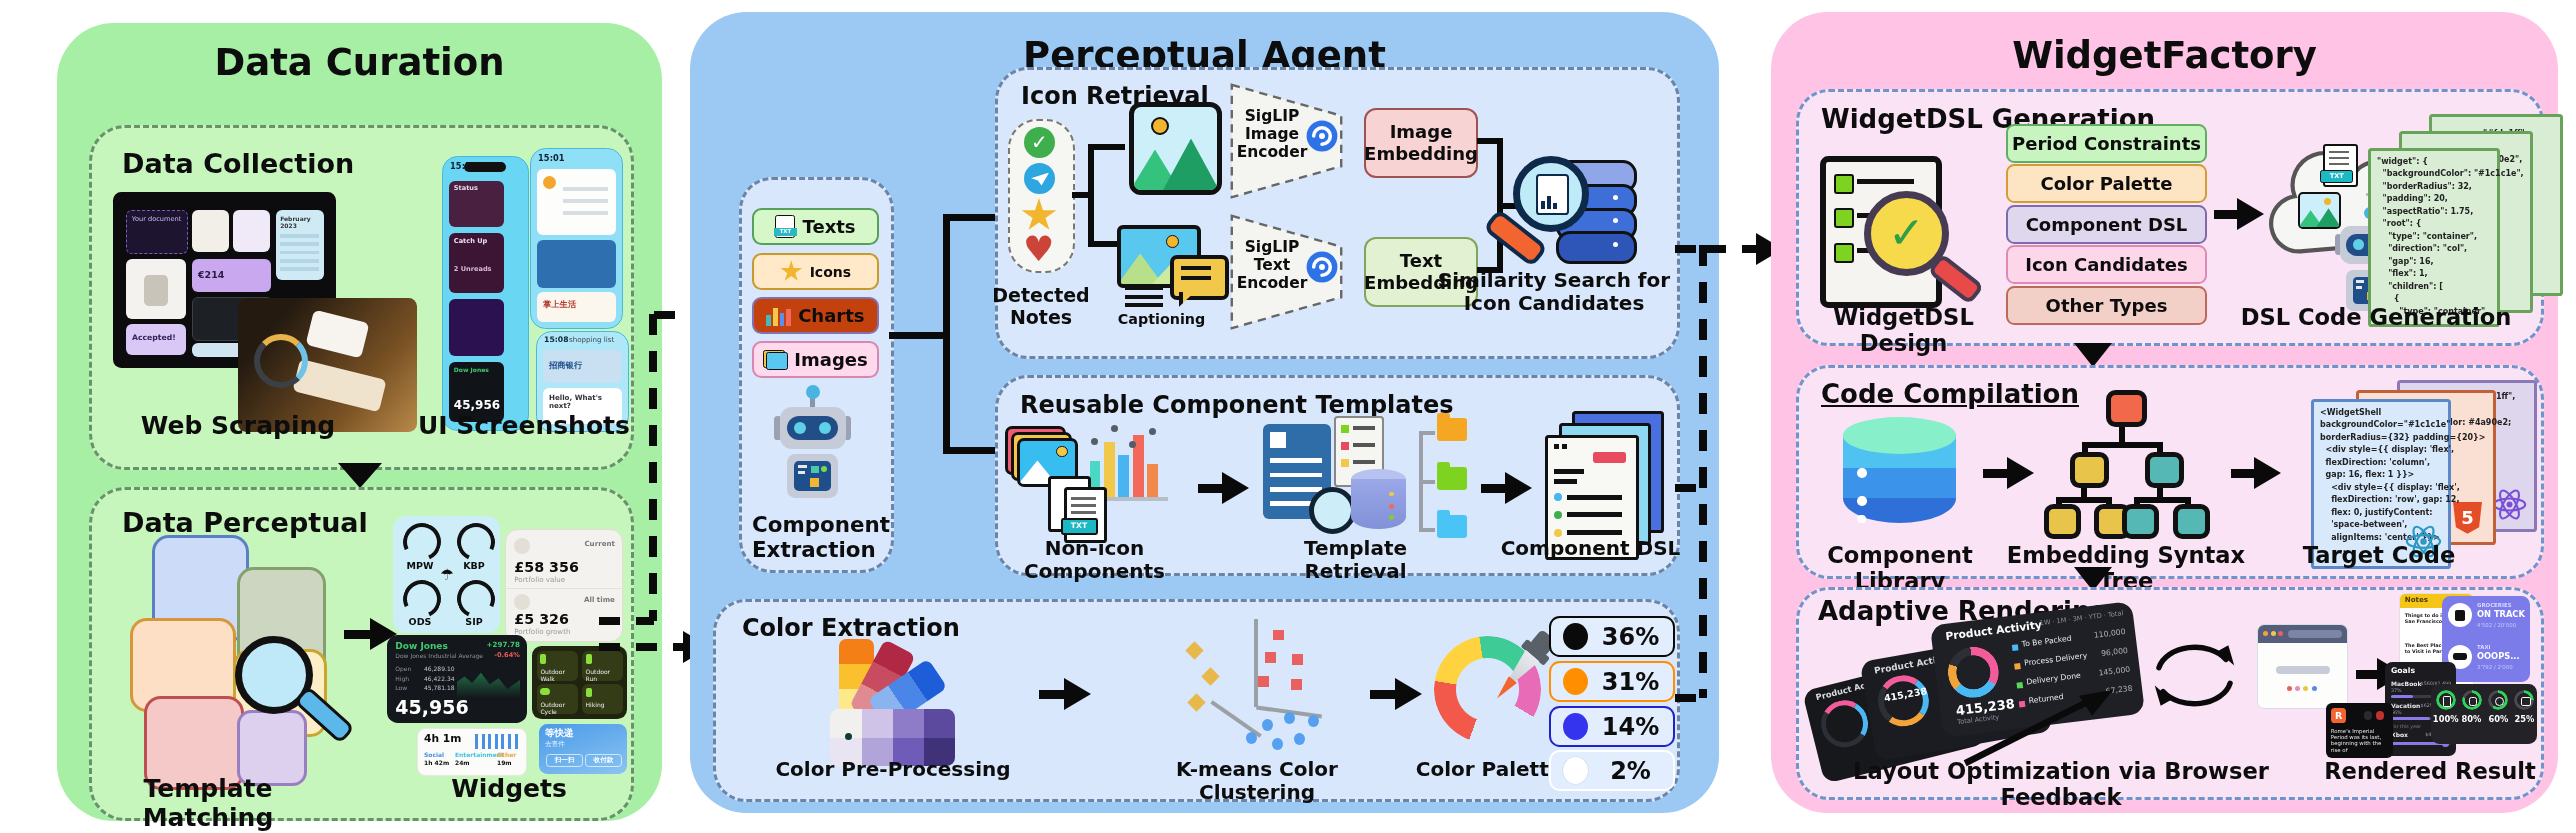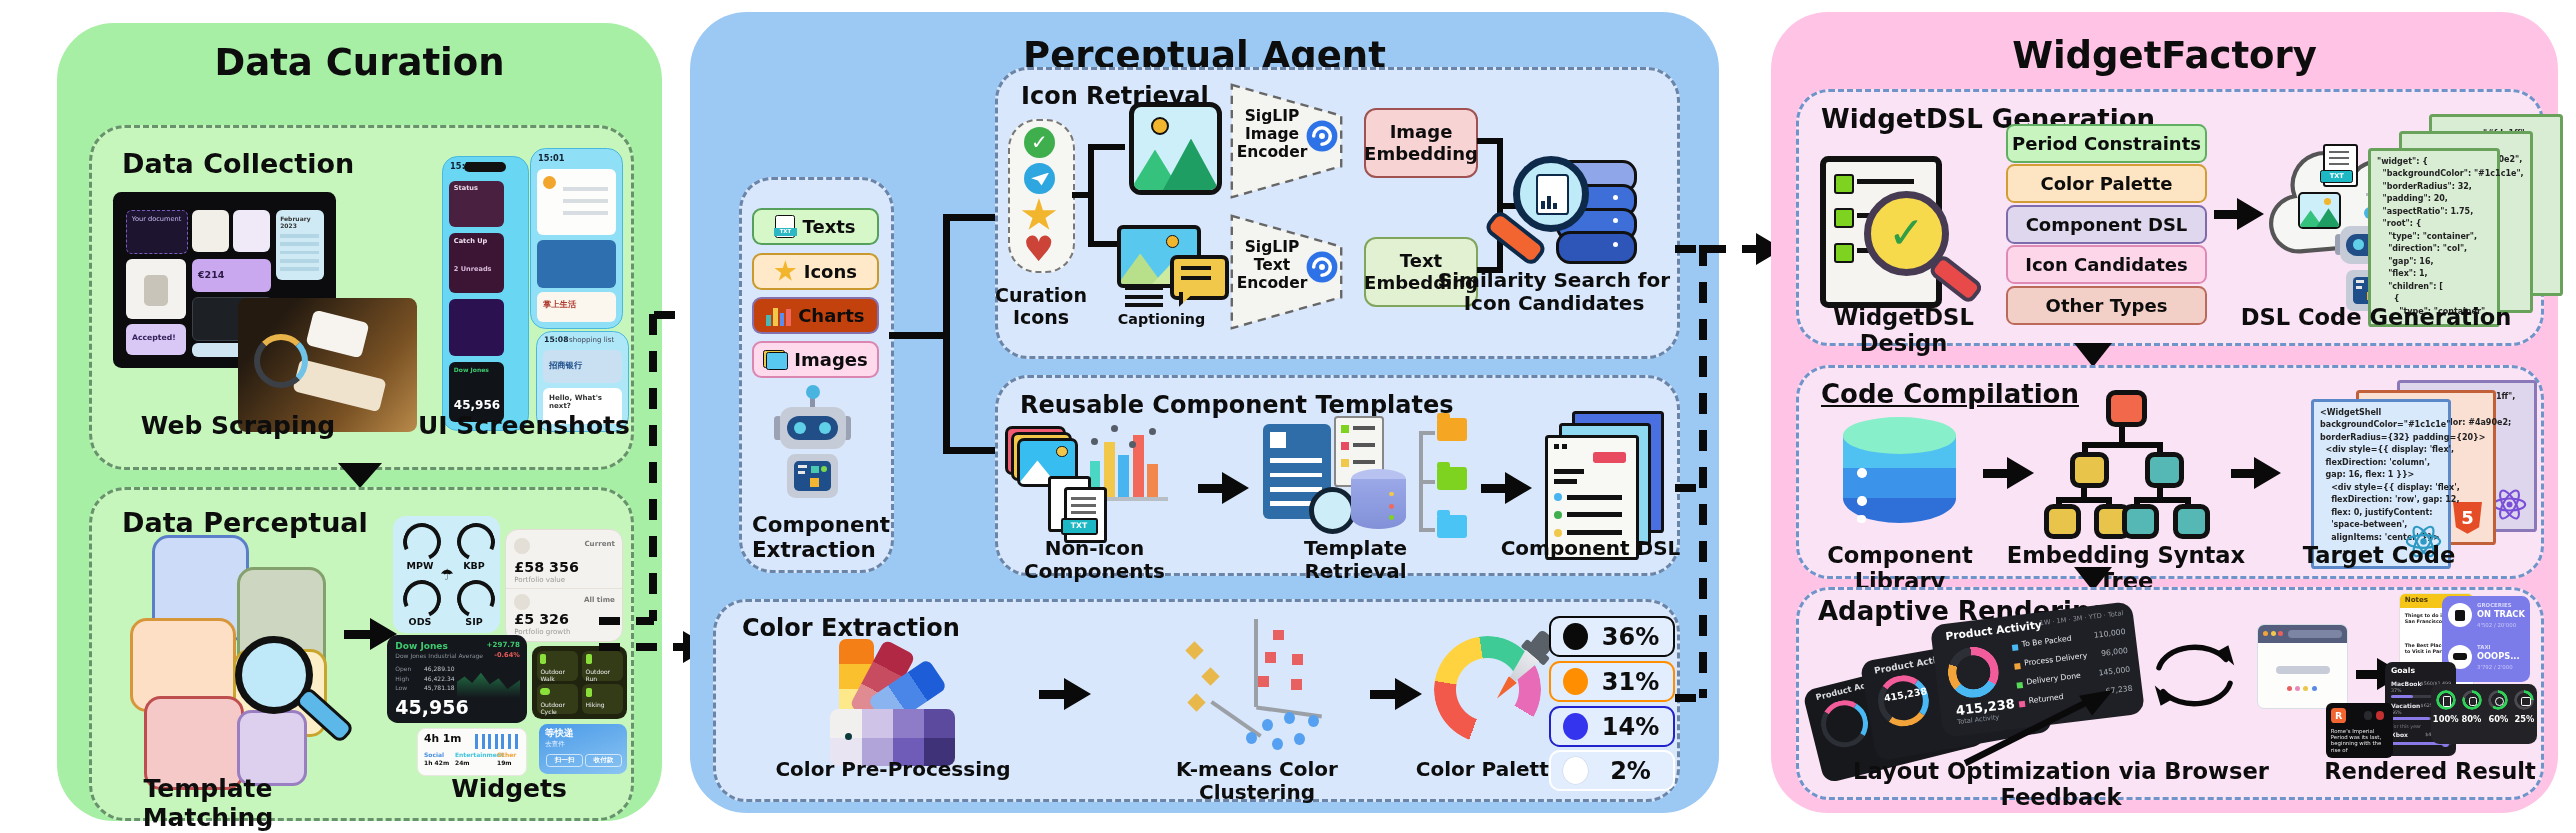--- a/index.html
+++ b/index.html
@@ -217,21 +217,21 @@
 
 <div class="ibox bbox" style="left:739px;top:177px;width:149px;height:390px;"></div>
 <div class="chip" style="left:752px;top:208px;width:123px;height:33px;background:#d6f8c9;border:2.4px solid #55a05a;">
   <span style="width:18px;height:21.4px;background:#fff;border:1.8px solid #111;border-radius:2.4px;position:relative;display:inline-block;">
       <span style="position:absolute;left:-2.4px;bottom:1.2px;right:-2.4px;height:7.7px;background:#2bb8c4;color:#fff;font-size:5.4px;text-align:center;font-weight:bold;">TXT</span>
     </span>
   <span style="font-size:18px;">Texts</span>
 </div>
 <div class="chip" style="left:752px;top:253px;width:123px;height:33px;background:#ffe9c8;border:2.4px solid #c9992d;">
   <span class="star" style="position:relative;width:22.6px;height:22.6px;"></span>
-  <span style="font-size:18px;">Icons</span>
+  <span style="font-size:14px;">Icons</span>
 </div>
 <div class="chip" style="left:752px;top:297px;width:123px;height:33px;background:#c2410c;border:2.4px solid #8570ae;">
   <span style="display:inline-flex;align-items:flex-end;gap:1.8px;height:20px;">
     <span style="width:4.8px;height:10.7px;background:#4ab8b4;"></span>
       <span style="width:4.8px;height:18px;background:#f2c84b;"></span>
       <span style="width:4.8px;height:13px;background:#5b8ef0;"></span>
       <span style="width:4.8px;height:16.7px;background:#f2695c;"></span>
   </span>
   <span style="font-size:18px;">Charts</span>
 </div>
@@ -274,21 +274,21 @@
 <div class="ibox bbox" style="left:995px;top:67px;width:679px;height:286px;"></div>
 <div class="t" style="left:1021px;top:83px;font-size:24px;">Icon Retrieval</div>
 
 <div class="abs" style="left:1008px;top:119px;width:63px;height:150px;background:#f6f6f3;border:2.4px dashed #777;border-radius:29px;"></div>
 <div class="ring" style="left:1024px;top:127px;width:31px;height:31px;background:#3fae4c;color:#fff;font-size:20px;font-weight:bold;text-align:center;line-height:31px;">✓</div>
 <div class="ring" style="left:1024px;top:163px;width:31px;height:31px;background:#2ea6e0;">
   <div class="abs" style="left:7.1px;top:9.5px;width:18px;height:13px;background:#fff;clip-path:polygon(0 45%,100% 0,58% 100%,38% 62%);"></div>
 </div>
 <div class="star" style="left:1021px;top:198px;width:36px;height:35px;background:#f2b52e;"></div>
 <div class="t" style="left:1023px;top:229px;font-size:35px;color:#cc4438;">♥</div>
-<div class="t c" style="left:986px;top:285px;width:110px;font-size:19px;">Curation Icons</div>
+<div class="t c" style="left:986px;top:285px;width:110px;font-size:19px;">Detected Notes</div>
 
 <div class="sline" style="left:1072px;top:192px;width:20px;height:6px;"></div>
 <div class="sline" style="left:1088px;top:144px;width:6px;height:102px;"></div>
 <div class="sline" style="left:1088px;top:144px;width:37px;height:6px;"></div>
 <div class="sline" style="left:1088px;top:241px;width:31px;height:6px;"></div>
 
 <div class="abs" style="left:1129px;top:102px;width:83px;height:83px;background:#cdeffa;border:5.4px solid #111;border-radius:12px;overflow:hidden;">
   <div class="ring" style="left:16.7px;top:9.5px;width:14.3px;height:14.3px;background:#f2b52e;border:2.4px solid #111;"></div>
   <div class="abs" style="left:-6px;bottom:-3.6px;width:54px;height:44px;background:#35c27d;clip-path:polygon(50% 0,100% 100%,0 100%);"></div>
   <div class="abs" style="left:27px;bottom:-3.6px;width:60px;height:55px;background:#1e9e62;clip-path:polygon(50% 0,100% 100%,0 100%);"></div>

